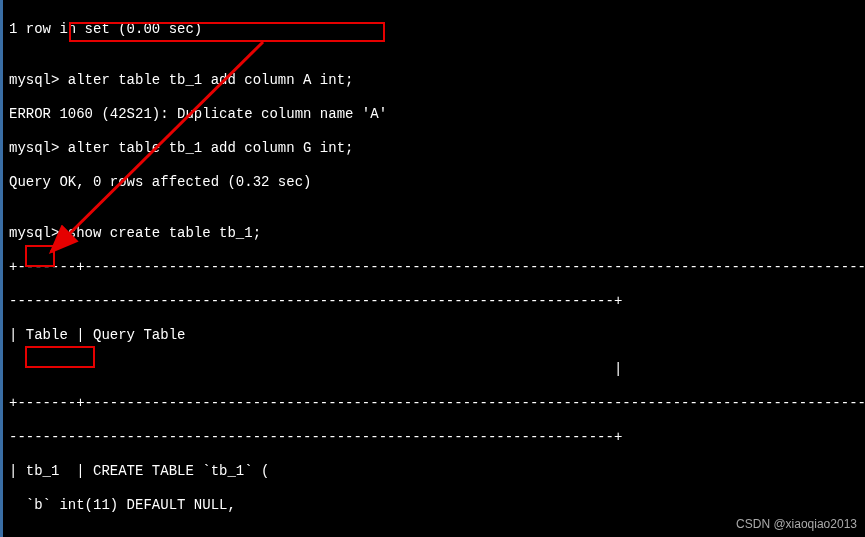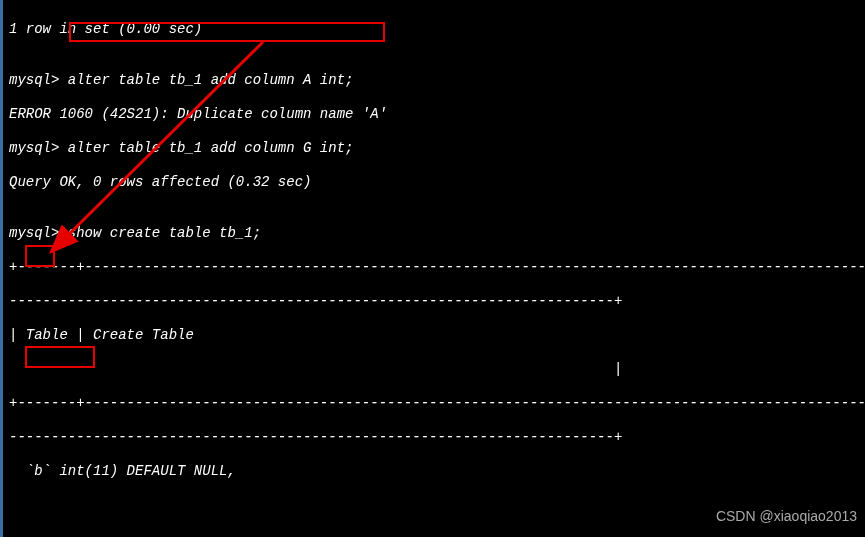--- a/index.html
+++ b/index.html
@@ -13,60 +13,61 @@
   overflow: hidden;
   position: relative;
   border-left: 3px solid #3a6ea5;
 }
 .terminal {
   padding: 4px 6px;
   white-space: pre;
   line-height: 17px;
   position: relative;
 }
-.line { white-space: pre; font-style: italic; }
+.line { white-space: pre; }
 .red-box {
   position: absolute;
   border: 2px solid #e60000;
   background: transparent;
   pointer-events: none;
 }
 .arrow-svg {
   position: absolute;
   pointer-events: none;
   top: 0;
   left: 0;
 }
 .watermark {
   position: absolute;
   right: 8px;
-  bottom: 13px;
+  bottom: 6px;
   color: #aaa;
-  font-size: 14px;
+  font-size: 12px;
   font-family: Arial, sans-serif;
 }
 </style>
 </head>
 <body>
 
 <div class="terminal">
 <div class="line">1 row in set (0.00 sec)</div>
 <div class="line"></div>
 <div class="line">mysql&gt; alter table tb_1 add column A int;</div>
 <div class="line">ERROR 1060 (42S21): Duplicate column name 'A'</div>
 <div class="line">mysql&gt; alter table tb_1 add column G int;</div>
 <div class="line">Query OK, 0 rows affected (0.32 sec)</div>
 <div class="line"></div>
 <div class="line">mysql&gt; show create table tb_1;</div>
 <div class="line">+-------+----------------------------------------------------------------------------------------------</div>
 <div class="line">------------------------------------------------------------------------+</div>
-<div class="line">| Table | Create Table</div>
+<div class="line">| Table | Query Table</div>
 <div class="line">                                                                        |</div>
 <div class="line">+-------+----------------------------------------------------------------------------------------------</div>
 <div class="line">------------------------------------------------------------------------+</div>
+<div class="line">| tb_1  | CREATE TABLE `tb_1` (</div>
 <div class="line">  `b` int(11) DEFAULT NULL,</div>
 
 
 
 
 
 
 
 
 

